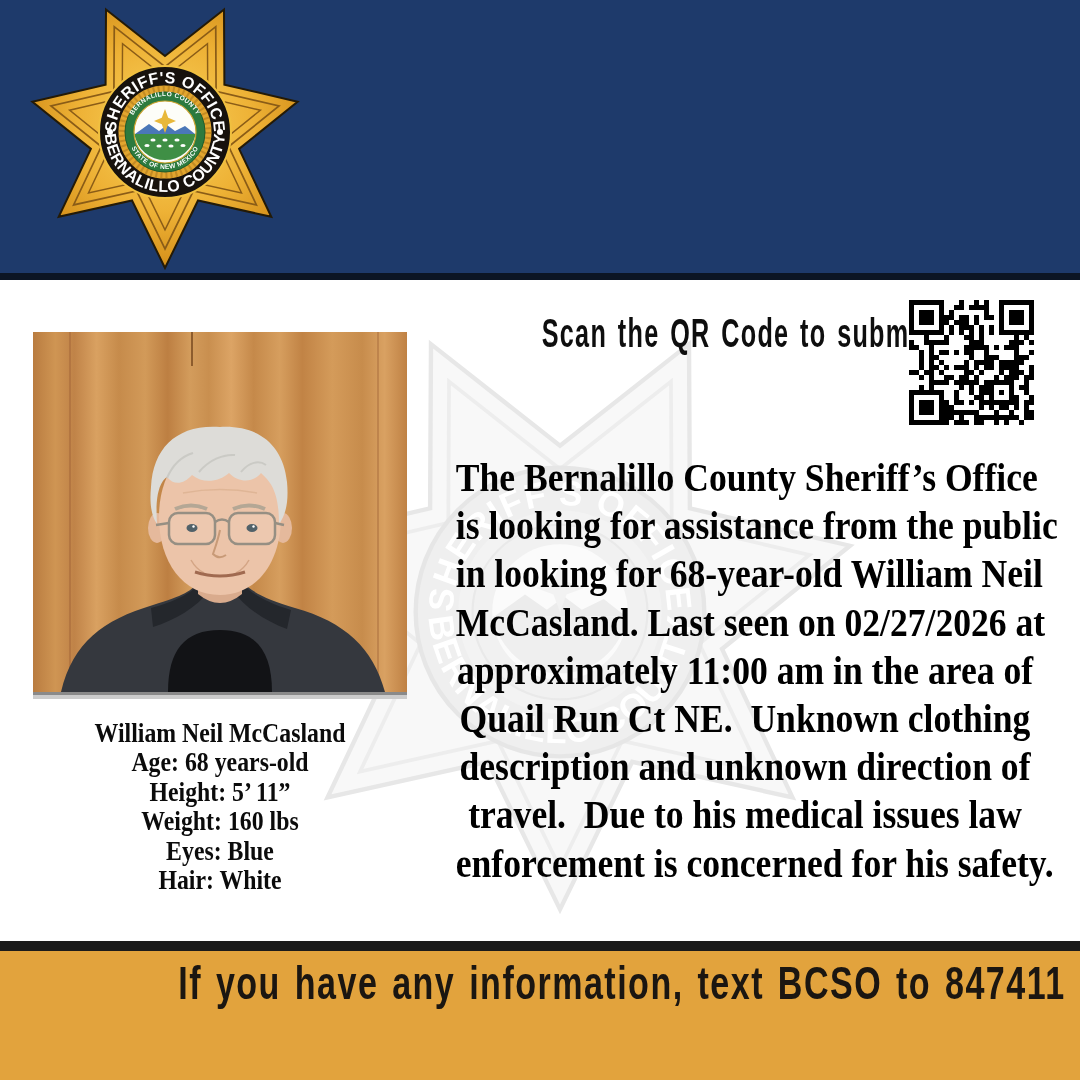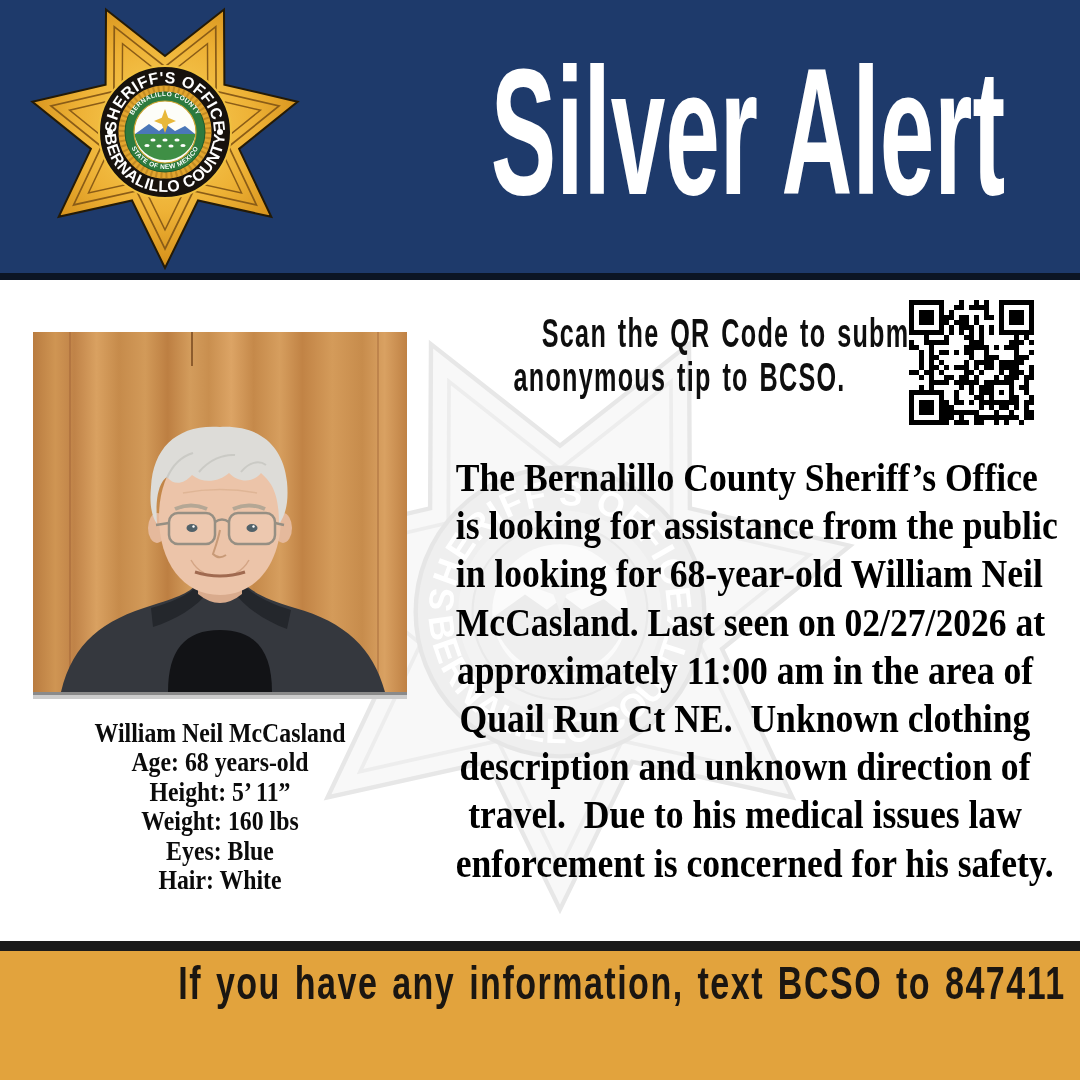--- a/index.html
+++ b/index.html
@@ -87,23 +87,20 @@
       <path id="ringTopPathW" d="M101,150 A49,49 0 0 1 199,150"></path>
       <path id="ringBotPathW" d="M90,150 A60,60 0 0 0 210,150"></path>
     </defs>
     <text class="ring-text" text-anchor="middle"><textPath href="#ringTopPathW" startOffset="50%">SHERIFF'S OFFICE</textPath></text>
     <text class="ring-text" text-anchor="middle"><textPath href="#ringBotPathW" startOffset="50%">BERNALILLO COUNTY</textPath></text>
   </svg>
 
   <div class="header-band"></div>
   <div class="header-divider"></div>
 
-  <div class="poster-title">
-    <span class="squish">Silver Alert</span>
-  </div>
 
   <svg class="badge-svg b" viewBox="0 0 300 300">
     <defs>
       <radialGradient id="goldGrad" cx="50%" cy="45%" r="60%">
         <stop offset="0%" stop-color="#f9d35e"></stop>
         <stop offset="55%" stop-color="#eeb236"></stop>
         <stop offset="85%" stop-color="#d9961f"></stop>
         <stop offset="100%" stop-color="#c07f16"></stop>
       </radialGradient>
       <path id="ringTopPath" d="M101,150 A49,49 0 0 1 199,150"></path>
@@ -199,21 +196,20 @@
     <div>William Neil McCasland</div>
     <div>Age: 68 years-old</div>
     <div>Height: 5’ 11”</div>
     <div>Weight: 160 lbs</div>
     <div>Eyes: Blue</div>
     <div>Hair: White</div>
   </div>
 
   <div class="tip-instruction">
     <div><span class="squish">Scan the QR Code to submit an</span></div>
-    <div><span class="squish">anonymous tip to BCSO.</span></div>
   </div>
   <svg class="qr-code" viewBox="0 0 125 125" shape-rendering="crispEdges">
     <rect x="0" y="0" width="125" height="125" fill="#ffffff"></rect>
     <g id="qr-modules" fill="#000000">
         <rect x="0" y="0" width="5" height="5"></rect>
         <rect x="5" y="0" width="5" height="5"></rect>
         <rect x="10" y="0" width="5" height="5"></rect>
         <rect x="15" y="0" width="5" height="5"></rect>
         <rect x="20" y="0" width="5" height="5"></rect>
         <rect x="25" y="0" width="5" height="5"></rect>

